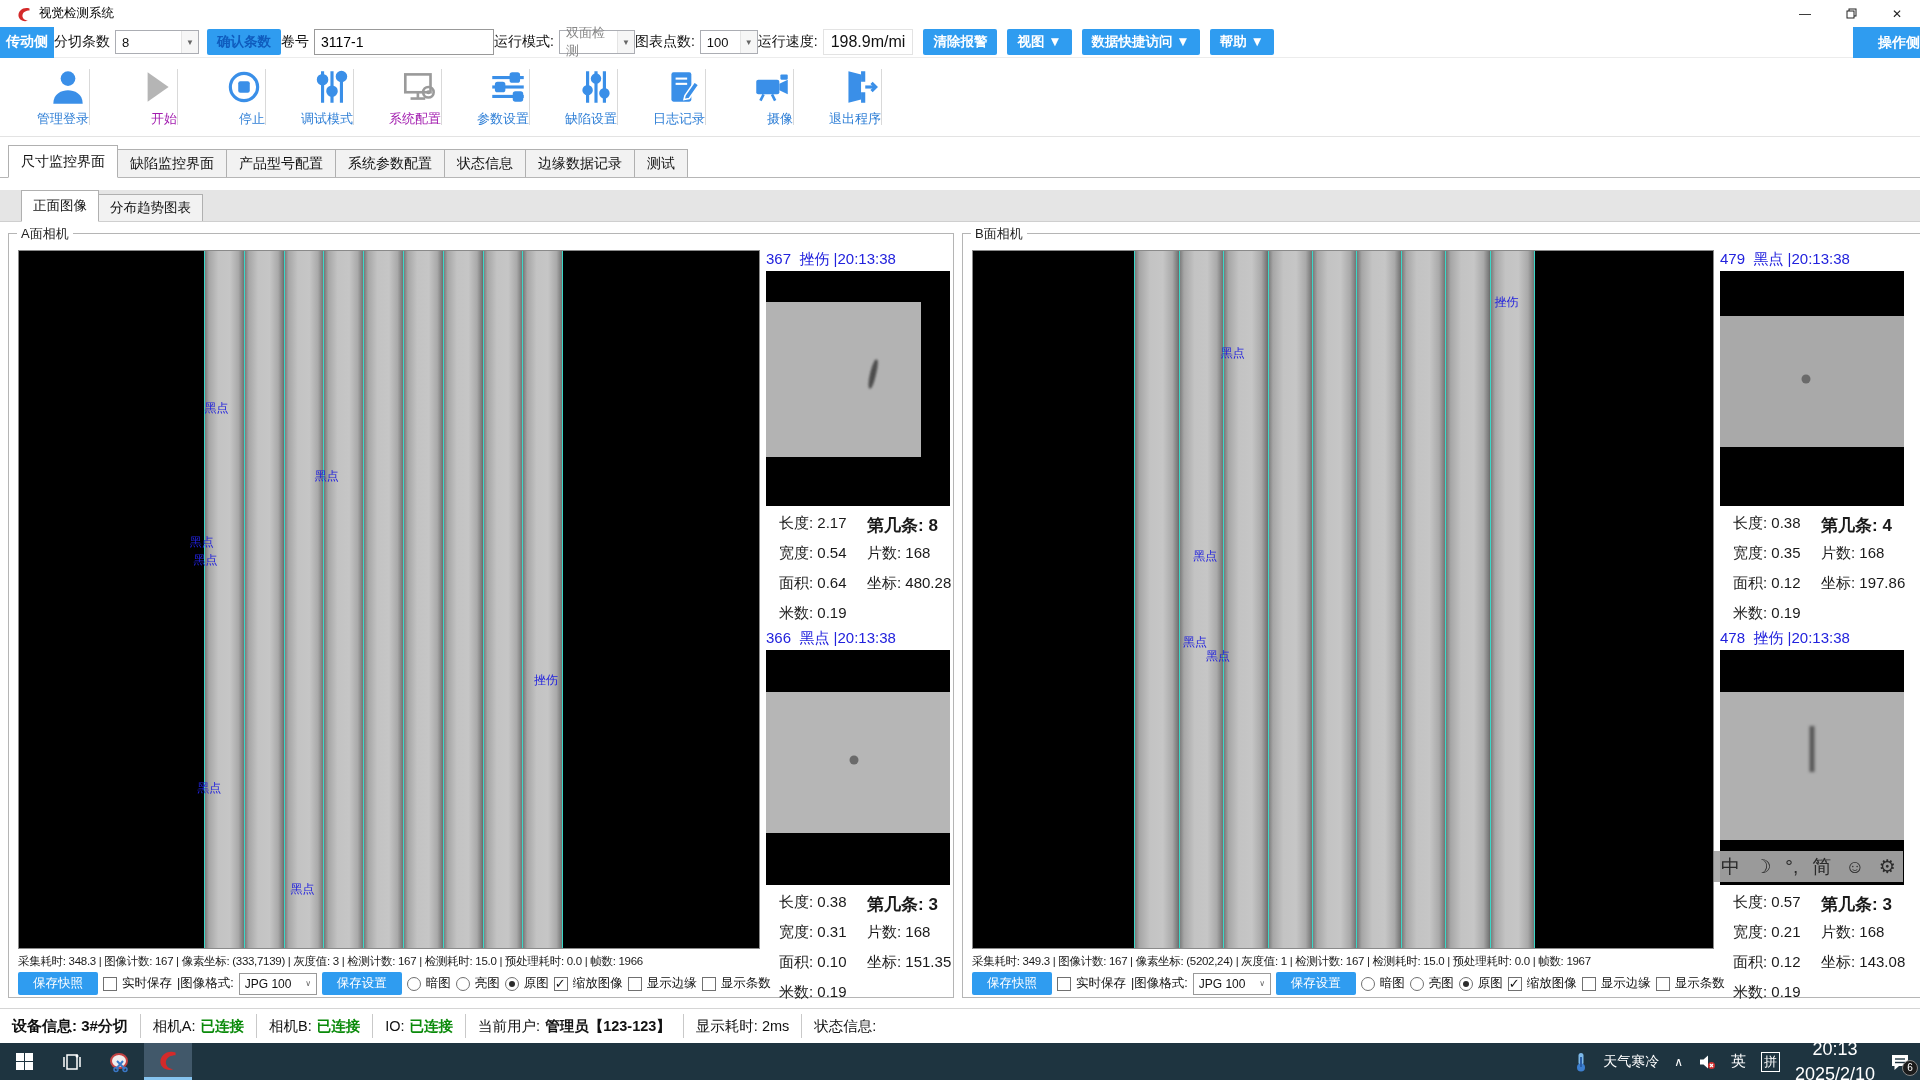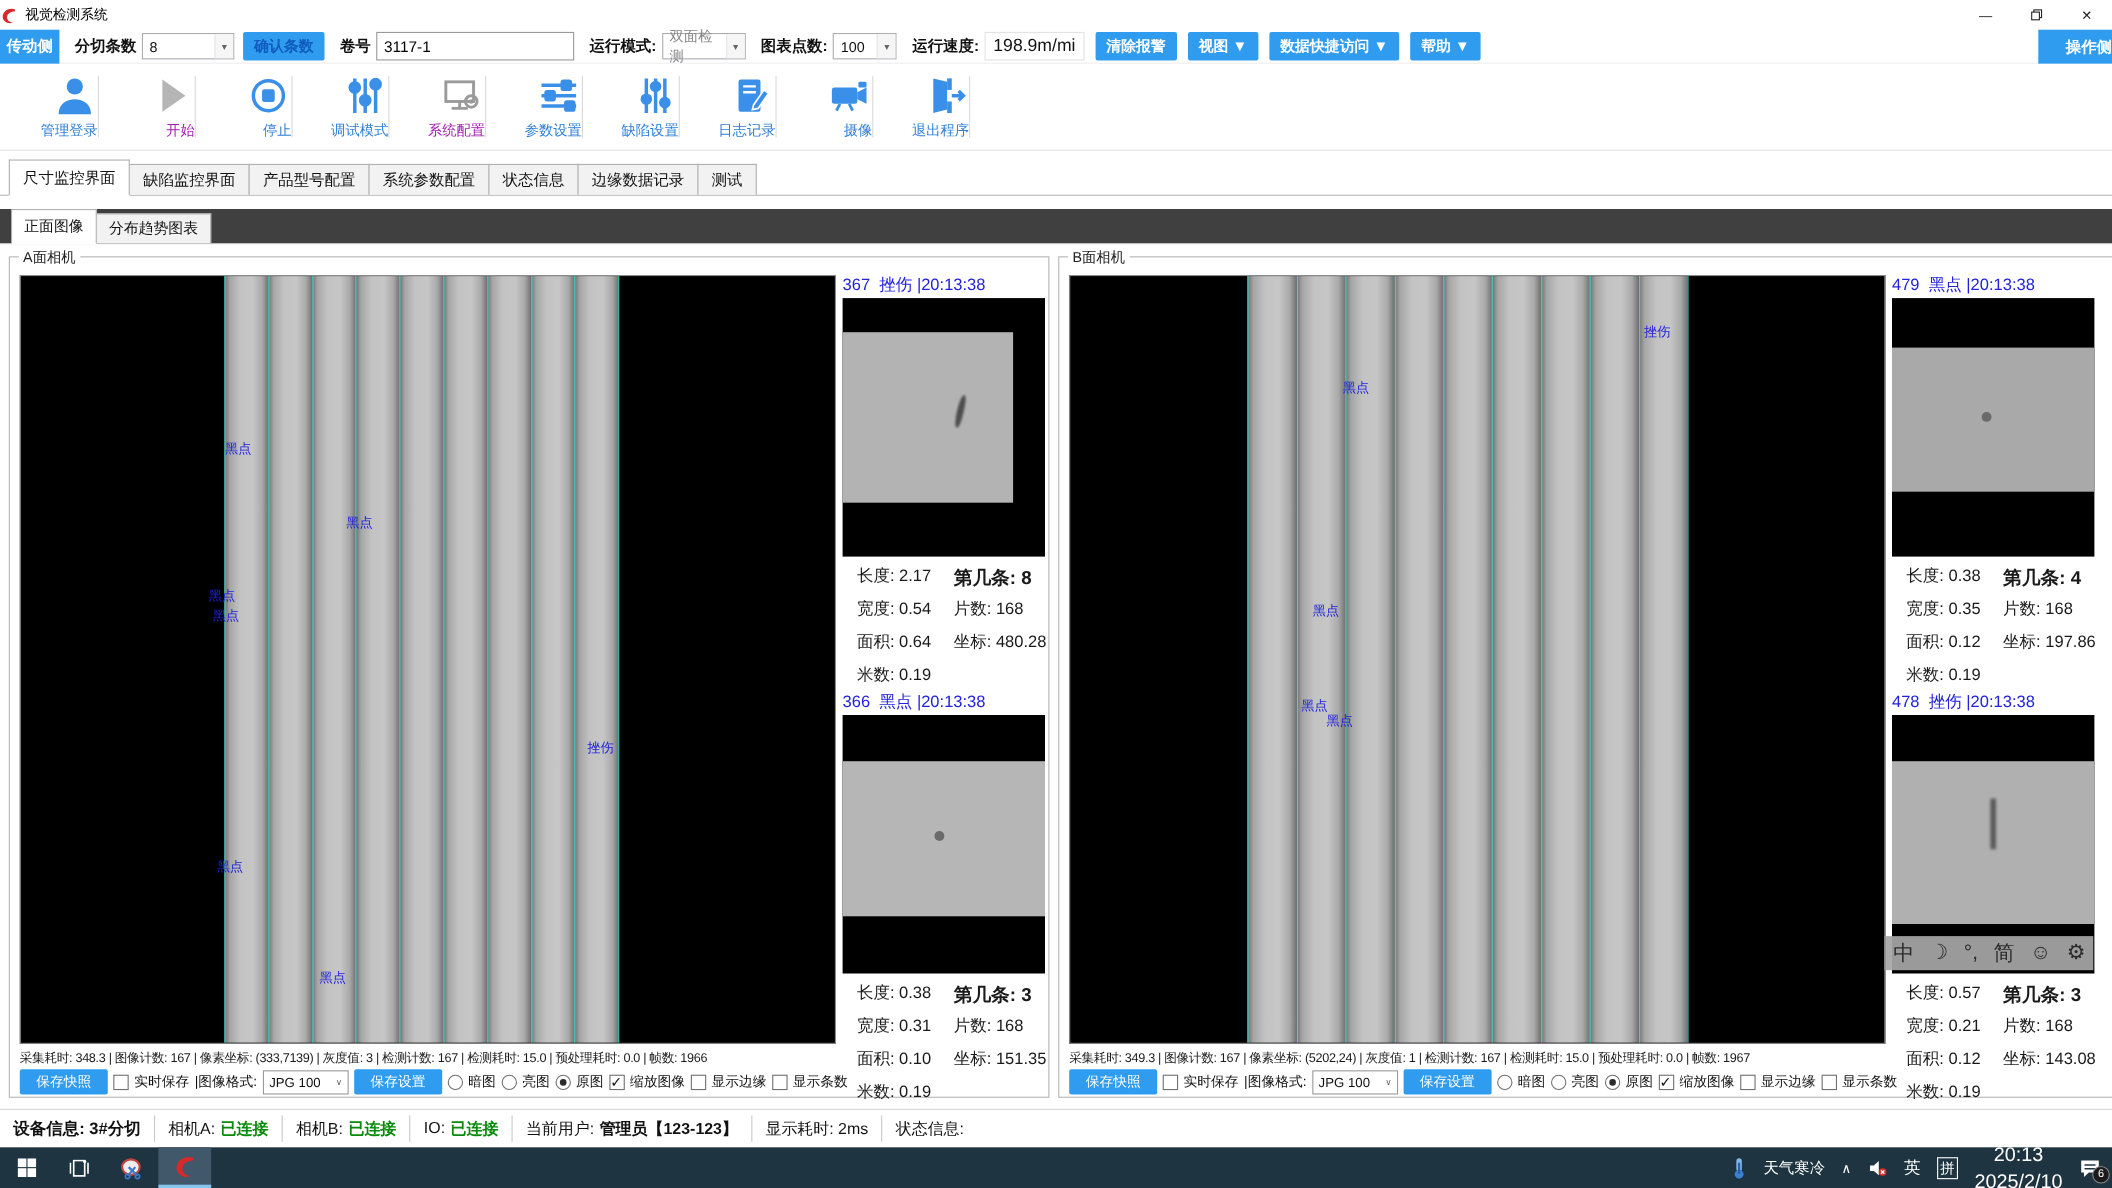--- a/index.html
+++ b/index.html
@@ -1,50 +1,50 @@
 <!DOCTYPE html>
 <html><head>
 <meta charset="utf-8">
 <style>
   * { margin:0; padding:0; box-sizing:border-box; }
   html,body { width:1920px; height:1080px; overflow:hidden; font-family:"Liberation Sans","DejaVu Sans",sans-serif; }
   .window { width:1920px; height:1080px; position:relative; background:#fff; color:#111; }
 
   
-  .titlebar { position:absolute; top:0; left:0; right:0; height:27px; background:#fff; display:flex; align-items:center; padding-left:0; }
+  .titlebar { position:absolute; top:0; left:0; right:0; height:27px; background:#fff; display:flex; align-items:center; padding-left:16px; }
   .titlebar .title { font-size:12.5px; margin-left:7px; color:#000; }
   .win-btns { position:absolute; right:0; top:0; display:flex; height:27px; }
   .wbtn { width:46px; height:27px; display:flex; align-items:center; justify-content:center; color:#222; font-size:12px; }
 
   
   .toolbar { position:absolute; top:27px; left:0; right:0; height:31px; background:#fff; border-bottom:1px solid #ececec; display:flex; align-items:center; }
   .side-btn { height:31px; min-width:54px; background:#2f9cf0; color:#fff; font-weight:bold; font-size:14px; display:flex; align-items:center; justify-content:center; flex:none; }
   .op-side { position:absolute; right:0; top:0;padding-left:25px; }
-  .tlabel { font-weight:bold; font-size:14px; margin-left:14px; margin-right:5px; white-space:nowrap; }
+  .tlabel { font-weight:normal; font-size:14px; margin-right:5px; white-space:nowrap; }
   .combo { height:24px; border:1px solid #abadb3; background:#fff; display:inline-flex; align-items:center; font-size:13px; padding-left:6px; flex:none; }
   .combo .arr { margin-left:auto; width:17px; align-self:stretch; display:flex; align-items:center; justify-content:center; color:#666; font-size:8px; border-left:1px solid #e4e4e4; background:#f6f6f6; }
   .combo.gray-text span:first-child { color:#888; }
   .text-input { height:26px; width:180px; border:1px solid #999; font-size:14px; padding:0 6px; font-family:inherit; }
   .speed-box { height:26px; min-width:88px; border:1px solid #e3e3e3; font-size:16px; display:flex; align-items:center; padding:0 7px; white-space:nowrap; }
   .btn { height:26px; background:#2f9cf0; color:#fff; font-weight:bold; font-size:13.5px; padding:0 10px; display:inline-flex; align-items:center; margin-left:10px; border-radius:2px; white-space:nowrap; }
   .btn.confirm { color:#0f5cbe; margin-left:8px; }
 
   
   .iconbar { position:absolute; top:58px; left:0; right:0; height:79px; background:#fff; border-bottom:1px solid #e3e3e3; display:flex; align-items:center; padding-left:2px; }
   .tool { width:87px; display:flex; flex-direction:column; align-items:flex-end; gap:2px; flex:none; }
   .tool svg { width:42px; height:42px; }
   .tlbl { font-size:13px; color:#2f7fd6; white-space:nowrap; }
   .tlbl.dark { color:#a21caf; }
   .vdiv { width:1px; height:56px; background:#d9d9d9; flex:none; }
 
   
   .tabs { position:absolute; top:145px; left:0; right:0; height:33px; border-bottom:1px solid #b6b6b6; padding-left:8px; display:flex; align-items:flex-end; background:#fff; }
   .tab { font-size:14px; height:28px; padding:0 12px; border:1px solid #b0b0b0; border-bottom:none; background:#f2f2f2; display:flex; align-items:center; margin-right:-1px; white-space:nowrap; }
   .tab.active { background:#fff; height:33px; margin-bottom:-1px; border-bottom:1px solid #fff; z-index:2; }
-  .subtabs { position:absolute; top:190px; left:0; right:0; height:32px; border-bottom:1px solid #cfcfcf; padding-left:10px; display:flex; align-items:flex-end; background:#404040; }
+  .subtabs { position:absolute; top:190px; left:0; right:0; height:32px; border-bottom:1px solid #cfcfcf; padding-left:21px; display:flex; align-items:flex-end; background:#e5e5e5; }
   .subtab { font-size:13.5px; height:27px; padding:0 11px; border:1px solid #b0b0b0; border-bottom:none; background:#f2f2f2; display:flex; align-items:center; margin-right:-1px; white-space:nowrap; }
   .subtab.active { background:#fff; height:32px; margin-bottom:-1px; border-bottom:1px solid #fff; z-index:2; }
 
   
   .main { position:absolute; top:222px; left:0; right:0; height:786px; background:#fff; }
   .gbox { position:absolute; border:1px solid #b5b5b5; background:#fff; }
   .legend { position:absolute; top:-9px; left:8px; background:#fff; padding:0 4px; font-size:13px; color:#222; }
   .panel-a { left:8px; top:11px; width:946px; height:765px; }
   .panel-b { left:962px; top:11px; width:1026px; height:765px; }
   .panel-left { position:absolute; left:9px; top:16px; width:742px; }

